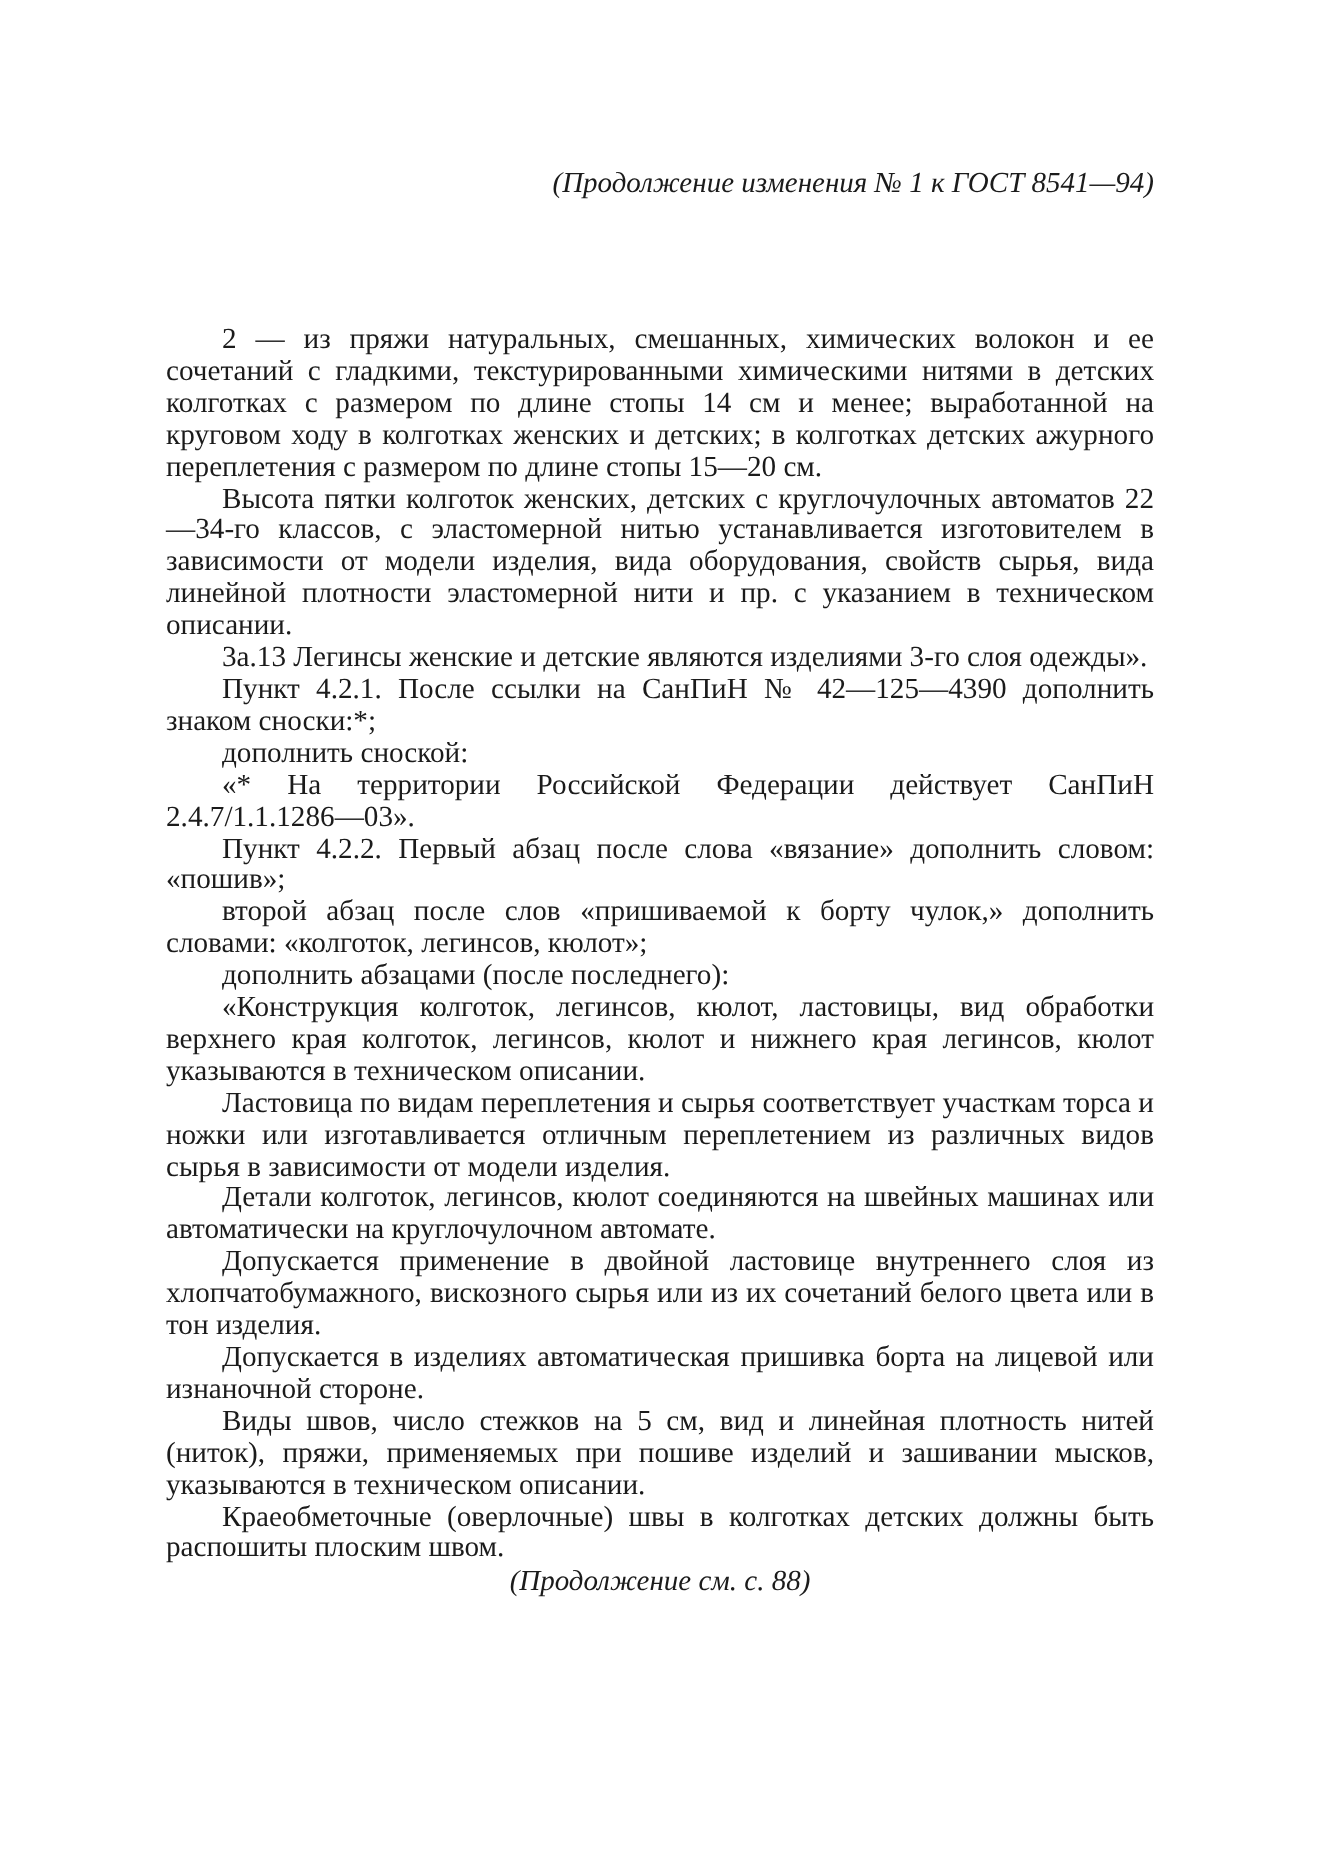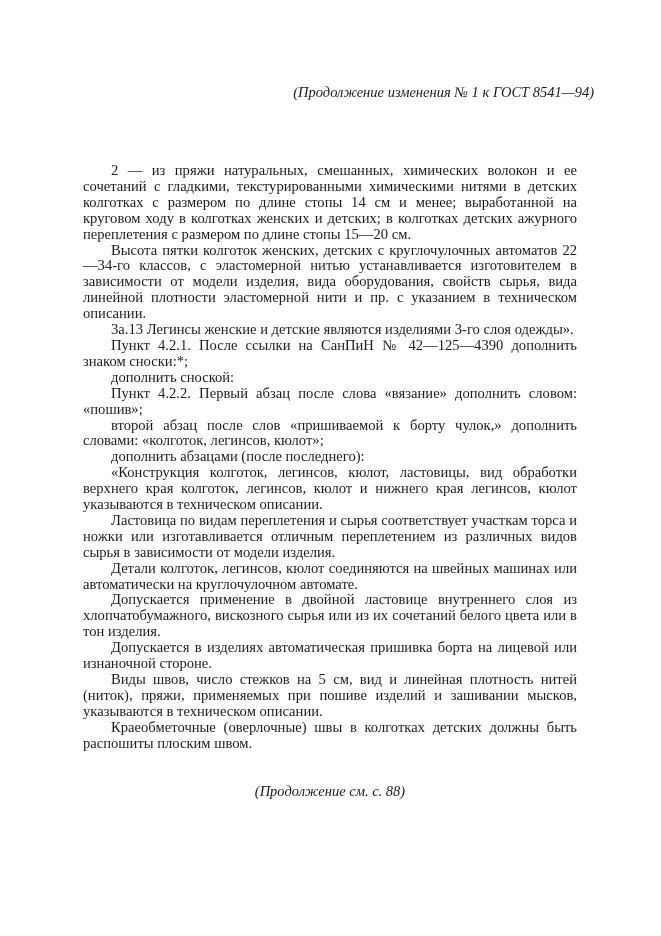--- a/index.html
+++ b/index.html
@@ -13,21 +13,21 @@
     height: 936px;
     margin: 0 auto;
     background: #ffffff;
     color: #1b1b1b;
     font-family: "Liberation Serif", "DejaVu Serif", serif;
     overflow: hidden;
   }
   .running-header {
     position: absolute;
     top: 84px;
-    left: 100px;
+    left: 83px;
     width: 494px;
     text-align: right;
     font-style: italic;
     font-size: 14.5px;
     line-height: 16px;
     white-space: nowrap;
   }
   .doc-body {
     position: absolute;
     top: 115px;
@@ -61,20 +61,21 @@
 <div class="page">
 
   <div class="running-header">(Продолжение изменения № 1 к ГОСТ 8541—94)</div>
 
   <div class="doc-body">
     <p>2 — из пряжи натуральных, смешанных, химических волокон и ее сочетаний с гладкими, текстурированными химическими нитями в детских колготках с размером по длине стопы 14 см и менее; выработанной на круговом ходу в колготках женских и детских; в колготках детских ажурного переплетения с размером по длине стопы 15—20 см.</p>
     <p>Высота пятки колготок женских, детских с круглочулочных автоматов 22—34-го классов, с эластомерной нитью устанавливается изготовителем в зависимости от модели изделия, вида оборудования, свойств сырья, вида линейной плотности эластомерной нити и пр. с указанием в техническом описании.</p>
     <p>3а.13 Легинсы женские и детские являются изделиями 3-го слоя одежды».</p>
     <p>Пункт 4.2.1. После ссылки на СанПиН № 42—125—4390 дополнить знаком сноски:*;</p>
     <p>дополнить сноской:</p>
+    <p>«* На территории Российской Федерации действует СанПиН 2.4.7/1.1.1286—03».</p>
     <p>Пункт 4.2.2. Первый абзац после слова «вязание» дополнить словом: «пошив»;</p>
     <p>второй абзац после слов «пришиваемой к борту чулок,» дополнить словами: «колготок, легинсов, кюлот»;</p>
     <p>дополнить абзацами (после последнего):</p>
     <p>«Конструкция колготок, легинсов, кюлот, ластовицы, вид обработки верхнего края колготок, легинсов, кюлот и нижнего края легинсов, кюлот указываются в техническом описании.</p>
     <p>Ластовица по видам переплетения и сырья соответствует участкам торса и ножки или изготавливается отличным переплетением из различных видов сырья в зависимости от модели изделия.</p>
     <p>Детали колготок, легинсов, кюлот соединяются на швейных машинах или автоматически на круглочулочном автомате.</p>
     <p>Допускается применение в двойной ластовице внутреннего слоя из хлопчатобумажного, вискозного сырья или из их сочетаний белого цвета или в тон изделия.</p>
     <p>Допускается в изделиях автоматическая пришивка борта на лицевой или изнаночной стороне.</p>
     <p>Виды швов, число стежков на 5 см, вид и линейная плотность нитей (ниток), пряжи, применяемых при пошиве изделий и зашивании мысков, указываются в техническом описании.</p>
     <p>Краеобметочные (оверлочные) швы в колготках детских должны быть распошиты плоским швом.</p>

